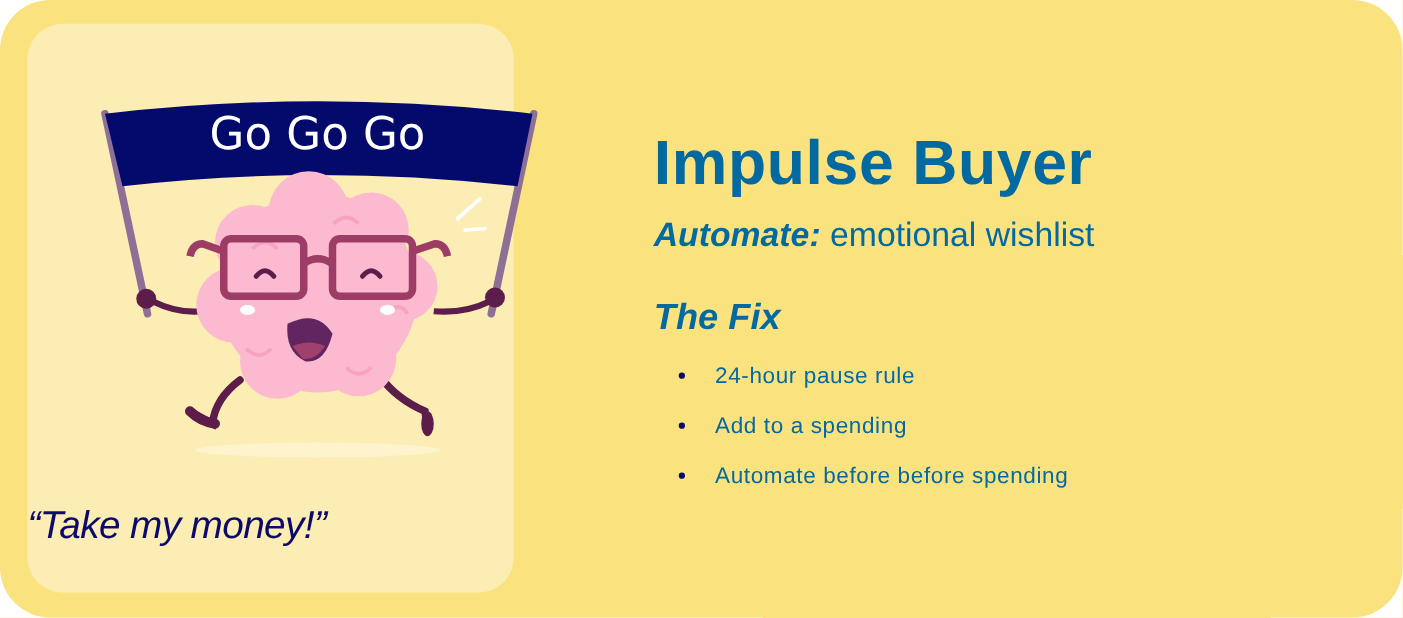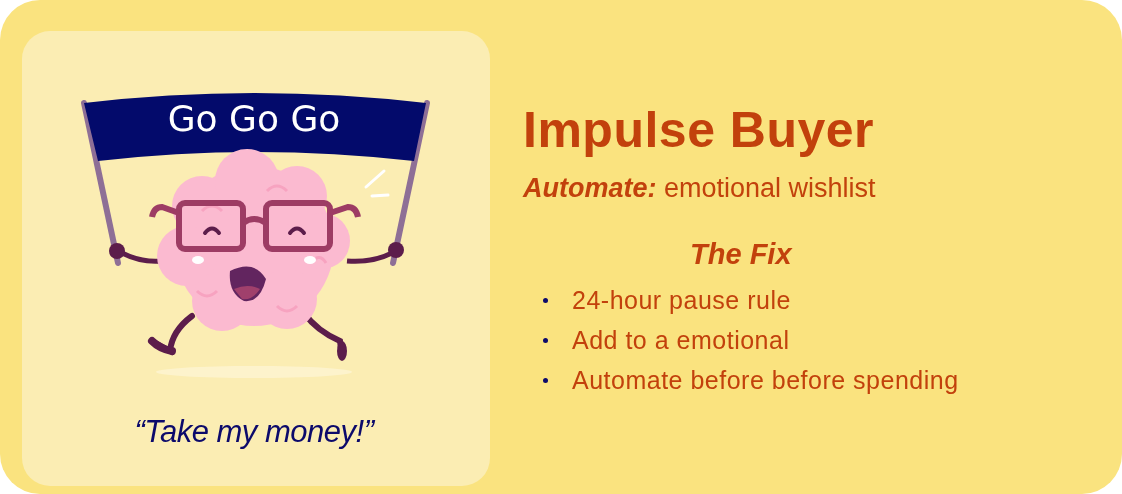--- a/index.html
+++ b/index.html
@@ -1,27 +1,27 @@
 <!DOCTYPE html>
 <html><head>
 <meta charset="utf-8">
 <style>
   html,body{margin:0;padding:0;background:#ffffff;}
   body{width:1122px;height:494px;overflow:hidden;font-family:"Liberation Sans",sans-serif;}
   .card{position:absolute;left:0;top:0;width:1122px;height:494px;background:#fae37f;border-radius:40px;}
-  .art-panel{position:absolute;left:22px;top:31px;width:468px;height:455px;background:#fbedb3;border-radius:28px;}
+  .art-panel{position:absolute;left:22px;top:19px;width:389px;height:455px;background:#fbedb3;border-radius:28px;}
   .art{position:absolute;left:0;top:0;width:464px;height:455px;}
-  .quote{position:absolute;left:0;width:464px;top:383px;text-align:center;font-style:italic;font-size:31px;color:#0c0a6b;letter-spacing:-0.5px;}
-  .content{position:absolute;left:523px;top:100px;color:#c2410c;}
+  .quote{position:absolute;left:0;width:464px;top:383px;text-align:left;font-style:italic;font-size:31px;color:#0c0a6b;letter-spacing:-0.5px;}
+  .content{position:absolute;left:523px;top:100px;color:#0369a1;}
   .title{font-size:50px;font-weight:bold;line-height:60px;letter-spacing:0.5px;}
   .symptom{font-size:27px;line-height:36px;margin-top:10px;}
   .symptom .lbl{font-weight:bold;font-style:italic;}
-  .fix{font-size:29px;font-weight:bold;font-style:italic;margin-top:30px;line-height:36px;text-align:center;}
+  .fix{font-size:29px;font-weight:bold;font-style:italic;margin-top:30px;line-height:36px;}
   ul{list-style:none;margin:8px 0 0 0;padding:0;}
-  li{font-size:25px;line-height:40px;position:relative;padding-left:49px;letter-spacing:0.5px;}
+  li{font-size:18px;line-height:40px;position:relative;padding-left:49px;letter-spacing:0.5px;}
   li .dot{position:absolute;left:20px;top:18px;width:5px;height:5px;border-radius:50%;background:#0c0a6b;}
   .banner-text{font-family:"DejaVu Sans",sans-serif;}
 </style>
 </head>
 <body>
 
 <div class="card">
   <div class="art-panel">
     <svg class="art" viewBox="0 0 464 455">
 
@@ -85,17 +85,17 @@
   </div>
 
   <div class="content">
     <div class="title">Impulse Buyer</div>
     <div class="symptom">
       <span class="lbl">Automate:</span><span> emotional wishlist</span>
     </div>
     <div class="fix">The Fix</div>
     <ul>
       <li><span class="dot"></span><span>24-hour pause rule</span></li>
-      <li><span class="dot"></span><span>Add to a emotional</span></li>
+      <li><span class="dot"></span><span>Add to a spending</span></li>
       <li><span class="dot"></span><span>Automate before before spending</span></li>
     </ul>
   </div>
 </div>
 
 </body></html>

